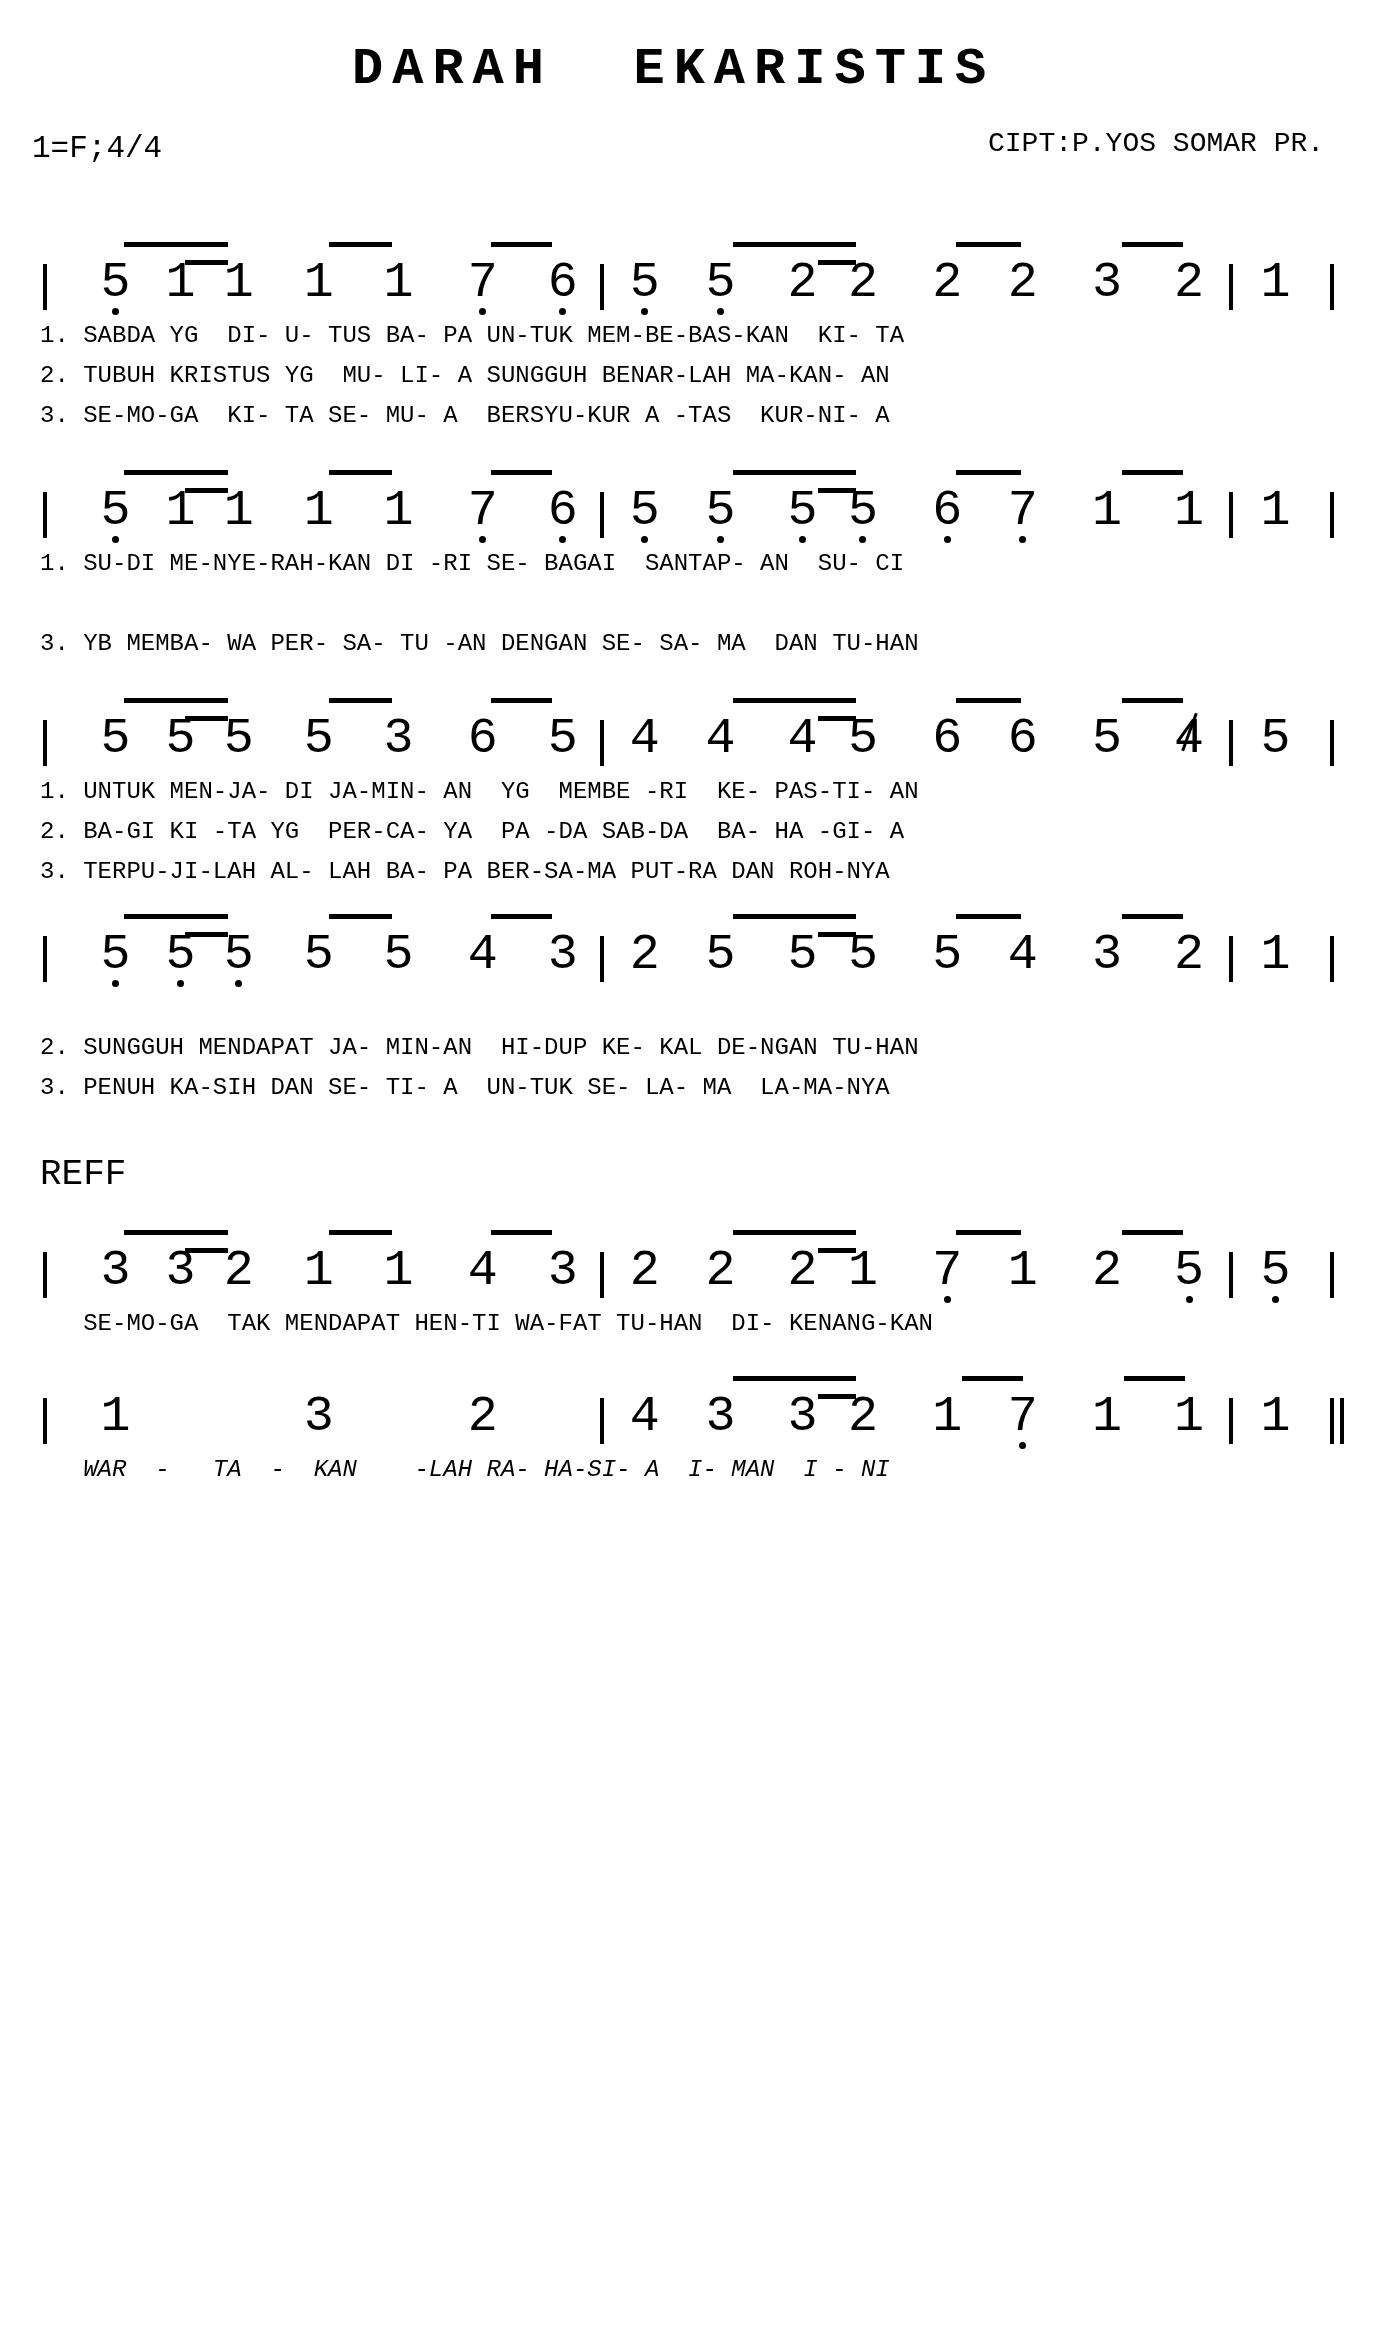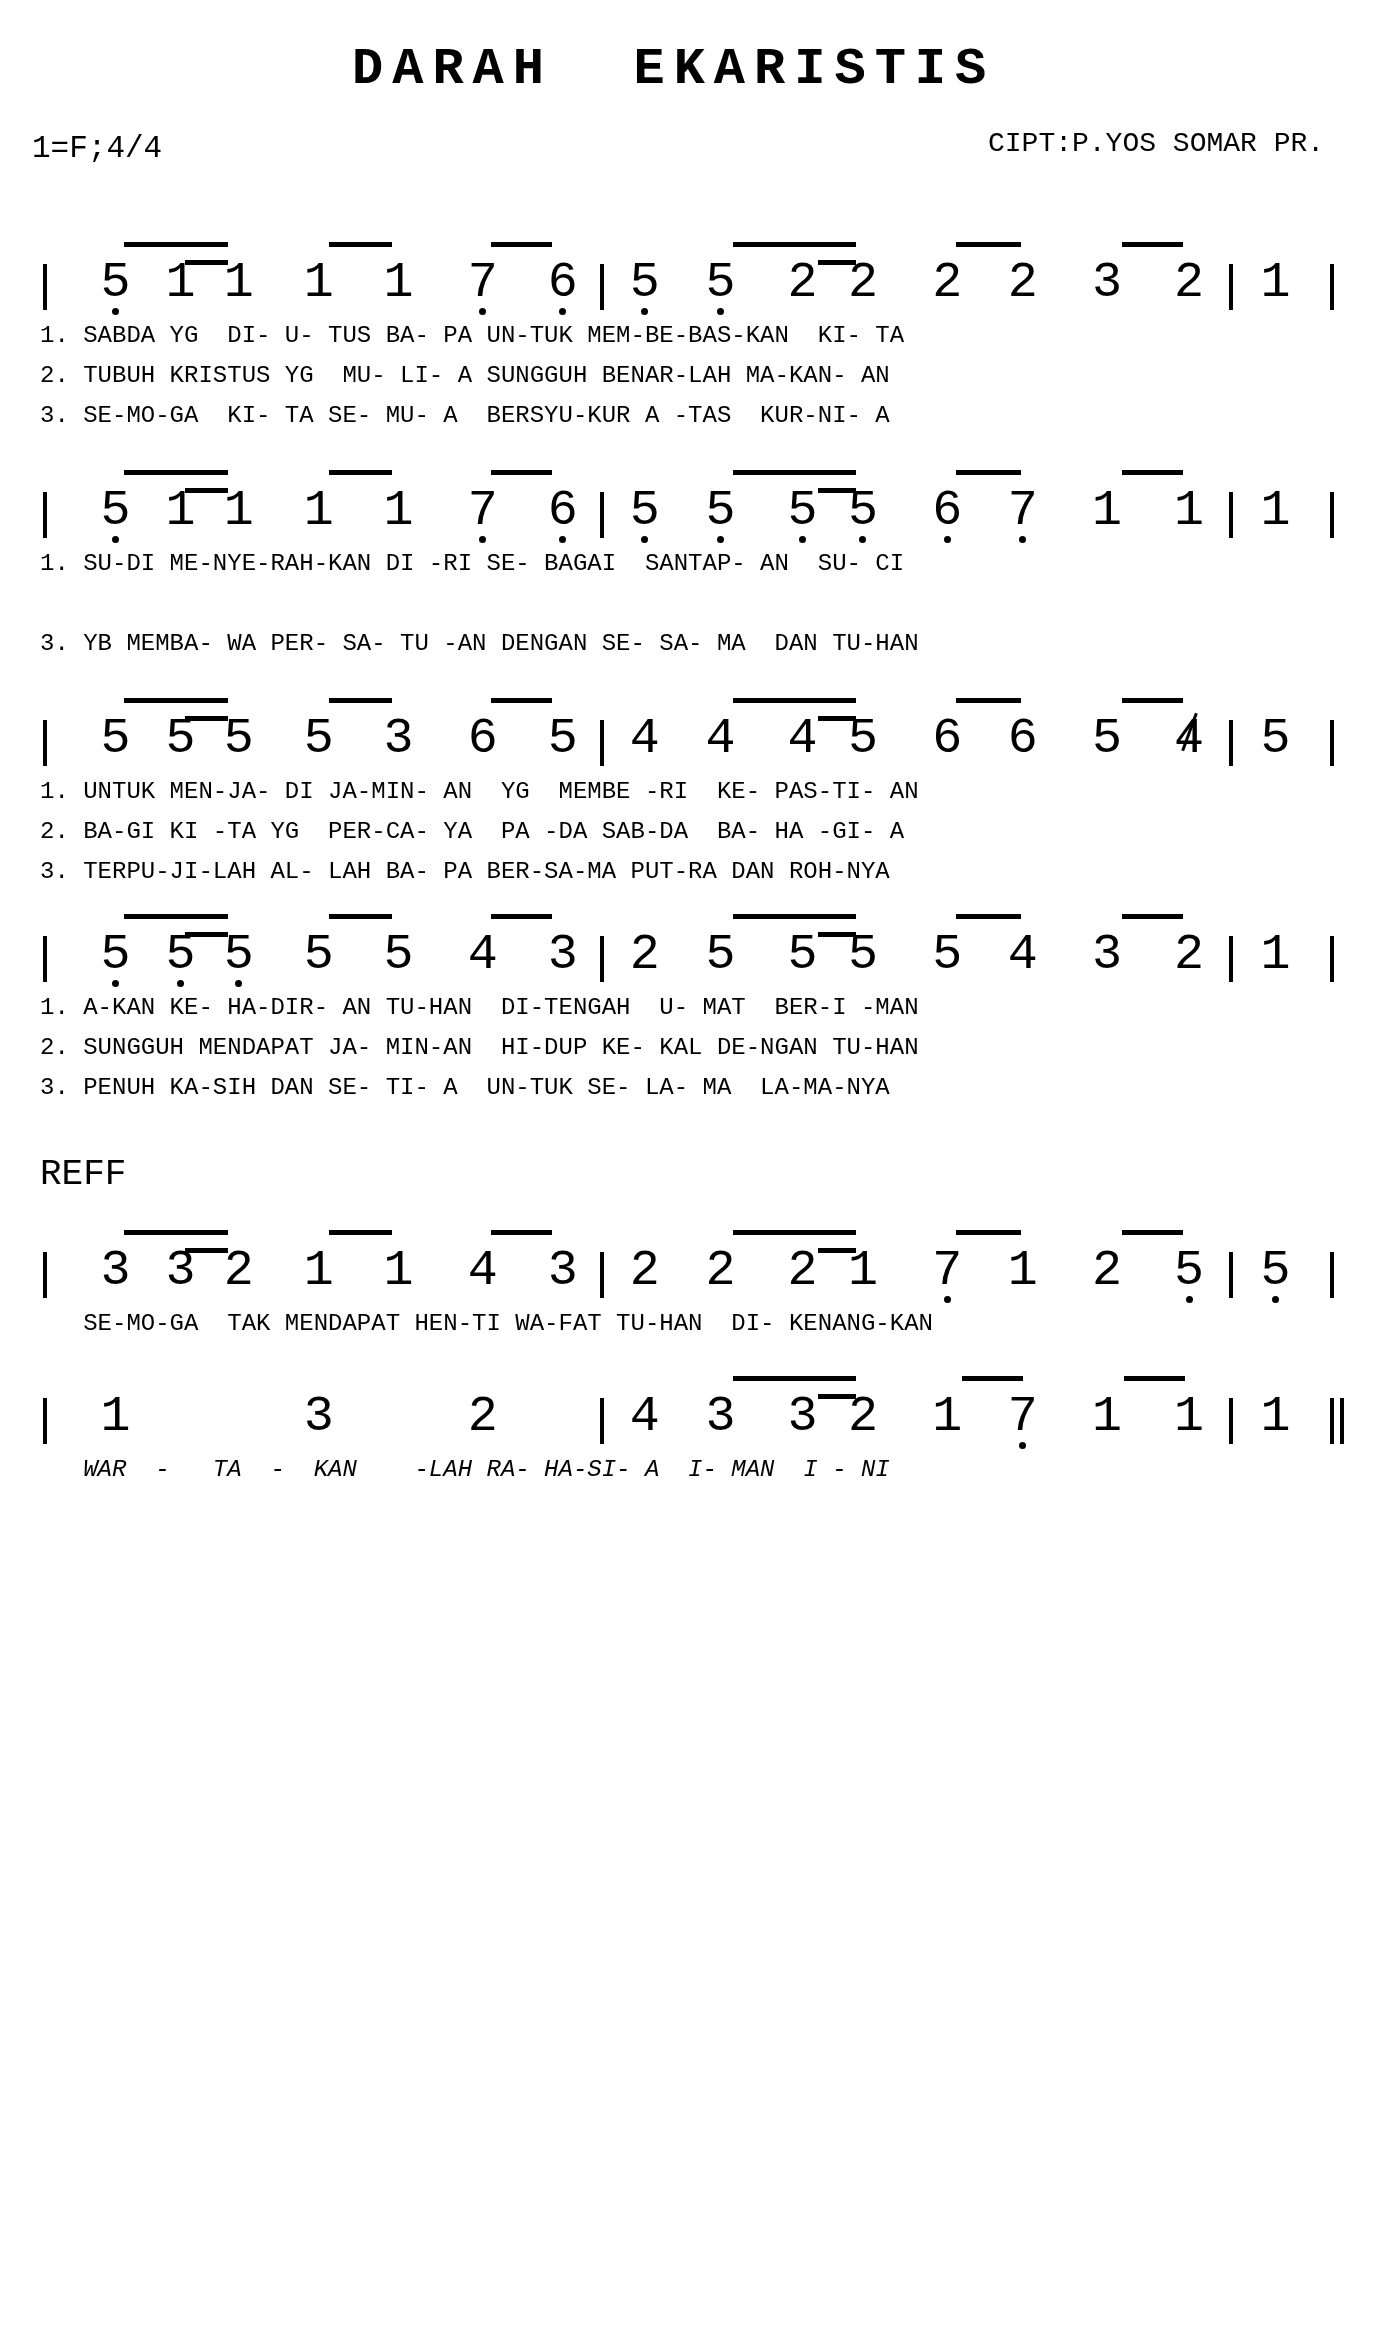--- a/index.html
+++ b/index.html
@@ -174,21 +174,20 @@
         <div class="note" style="left: 705.4px;">5</div>
         <div class="note" style="left: 787.48px;">5</div>
         <div class="note" style="left: 847.96px;">5</div>
         <div class="note" style="left: 932.2px;">5</div>
         <div class="note" style="left: 1007.8px;">4</div>
         <div class="note" style="left: 1092.04px;">3</div>
         <div class="note" style="left: 1174.12px;">2</div>
         <div class="barline" style="left: 1228.64px;"></div>
         <div class="note" style="left: 1260.52px;">1</div>
         <div class="barline" style="left: 1330.16px;"></div>
-        <div class="lyric" style="top: 74px;">1. A-KAN KE- HA-DIR- AN TU-HAN  DI-TENGAH  U- MAT  BER-I -MAN</div>
         <div class="lyric" style="top: 114px;">2. SUNGGUH MENDAPAT JA- MIN-AN  HI-DUP KE- KAL DE-NGAN TU-HAN</div>
         <div class="lyric" style="top: 154px;">3. PENUH KA-SIH DAN SE- TI- A  UN-TUK SE- LA- MA  LA-MA-NYA</div>
       </div>
       <div class="system" style="top: 1230px;">
         <div class="beam" style="left: 124.24px; width: 103.68px;"></div>
         <div class="beam second" style="left: 184.72px; width: 43.2px;"></div>
         <div class="beam" style="left: 329.44px; width: 62.64px;"></div>
         <div class="beam" style="left: 491.44px; width: 60.48px;"></div>
         <div class="beam" style="left: 733.36px; width: 123.12px;"></div>
         <div class="beam second" style="left: 817.6px; width: 38.88px;"></div>

